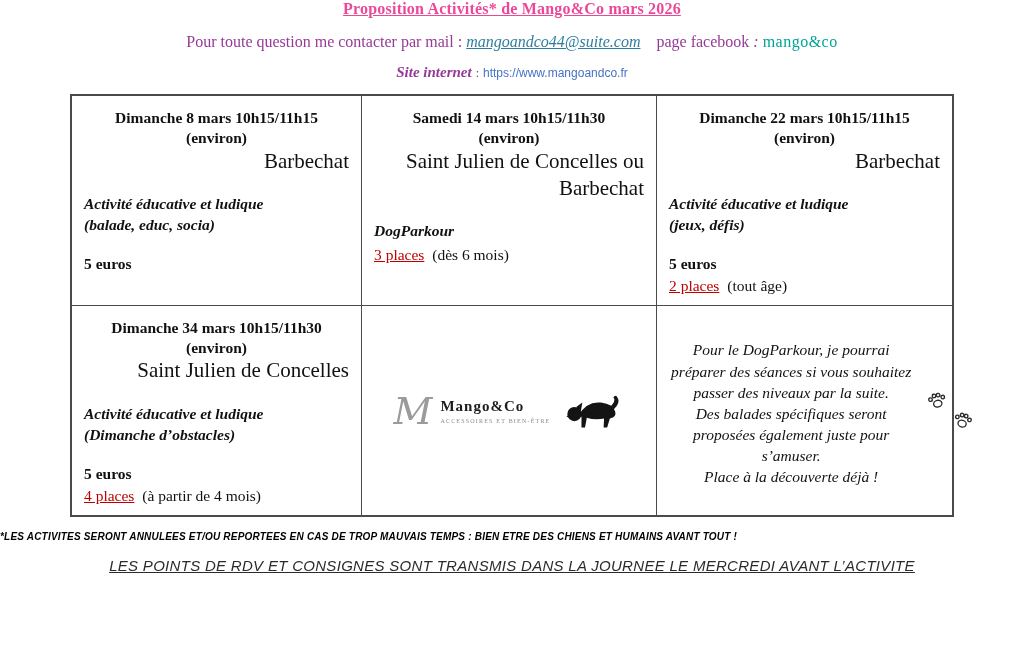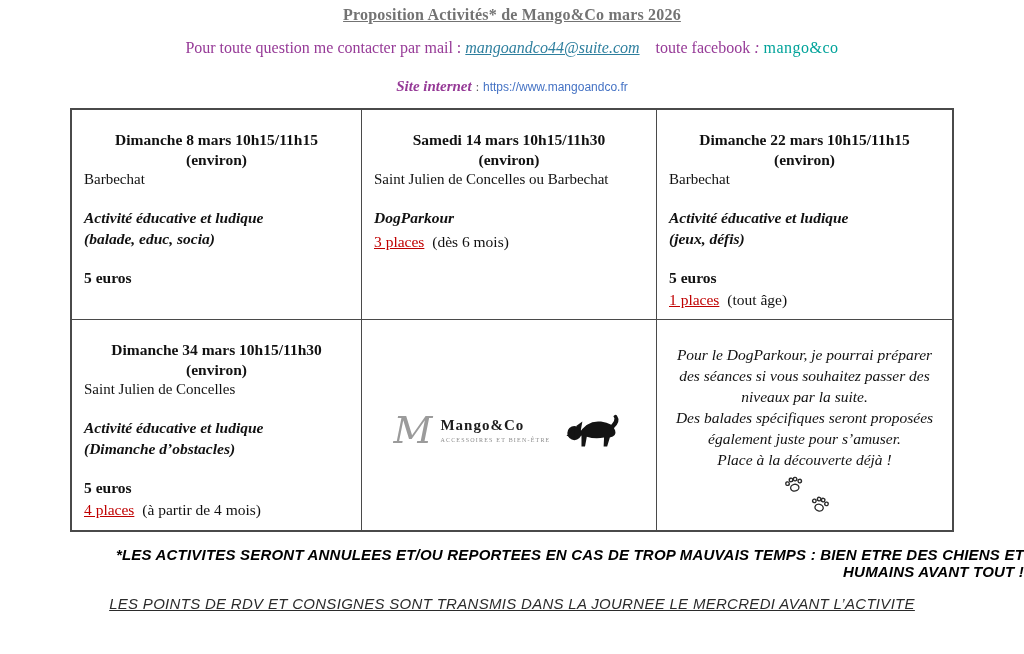--- a/index.html
+++ b/index.html
@@ -4,57 +4,57 @@
 <style>
   html, body { margin:0; padding:0; background:#ffffff; }
   body {
     width:1024px; height:654px; overflow:hidden;
     font-family:"Liberation Serif", serif; color:#111;
   }
   .sheet { position:relative; width:1024px; height:654px; background:#fff; }
 
   
   .doc-title {
-    padding-top:6px; text-align:center;
+    text-align:center;
     font-size:16px; font-weight:bold;
-    color:#737373; text-decoration:underline;
+    color:#ec4899; text-decoration:underline;
     letter-spacing:.2px;
   }
   .contact-line {
     margin-top:15px; text-align:center;
     font-size:16px; color:#963a97;
   }
   .contact-line .email {
     color:#2e7f9e; font-style:italic; text-decoration:underline; cursor:pointer;
   }
   .contact-line .fb-label { color:#963a97; }
   .contact-line .fb-colon { font-style:italic; color:#963a97; }
   .contact-line .fb-name { color:#00a39a; letter-spacing:.5px; cursor:pointer; }
-  .site-line { margin-top:20px; text-align:center; }
+  .site-line { margin-top:12px; text-align:center; }
   .site-line .site-label { color:#963a97; font-style:italic; font-weight:bold; font-size:15px; }
   .site-line .site-colon { color:#555; font-size:12px; }
   .site-line .site-url { color:#4472c4; font-size:12px; font-family:"Liberation Sans", sans-serif; cursor:pointer; }
 
   
   .schedule {
     width:880px; margin:13px auto 0;
     display:grid; grid-template-columns:290px 295px 295px;
     border:2px solid #4a4a4a;
   }
   .cell {
     box-sizing:border-box; min-height:200px;
     border-right:1px solid #4a4a4a; border-bottom:1px solid #4a4a4a;
-    padding:20px 12px 10px;
+    padding:12px 12px 10px;
     font-size:15px;
   }
   .cell:nth-child(3n) { border-right:none; }
   .cell:nth-child(n+4) { border-bottom:none; }
 
   .c-date, .c-environ { text-align:center; font-weight:bold; font-size:15.5px; line-height:1.28; }
-  .c-loc { text-align:left; font-size:15px; line-height:1.3; }
+  .c-loc { text-align:right; font-size:21px; line-height:1.3; }
   .c-activity { margin-top:19px; font-weight:bold; font-style:italic; line-height:1.35; font-size:15.5px; }
   .c-price { margin-top:19px; font-weight:bold; font-size:15.5px; }
   .c-places-line { margin-top:4px; font-size:15.5px; }
   .c-places { color:#c00000; text-decoration:underline; }
   .c-note { color:#111; margin-left:4px; }
 
   
   .cell.dogparkour .c-price { margin-top:24px; }
 
   
@@ -63,55 +63,55 @@
   .logo-m {
     font-family:"DejaVu Serif", serif; font-style:italic;
     font-size:38px; color:#9b9b9b; line-height:1;
   }
   .logo-text { display:flex; flex-direction:column; }
   .logo-name { font-weight:bold; font-size:15px; color:#1d1d1d; letter-spacing:1px; }
   .logo-sub { font-size:6px; color:#8d8d8d; letter-spacing:1.2px; text-transform:uppercase; margin-top:3px; }
   .dog-svg { margin-left:4px; }
 
   
-  .info-cell { display:flex; flex-direction:column; align-items:center; }
+  .info-cell { display:flex; flex-direction:row; align-items:center; }
   .info-text {
     margin-top:4px; font-style:italic; font-size:15.5px;
     text-align:center; line-height:1.36;
   }
   .paws { position:relative; width:70px; height:46px; margin-top:4px; }
   .paw1 { position:absolute; left:14px; top:0; transform:rotate(-12deg); }
   .paw2 { position:absolute; left:40px; top:20px; transform:rotate(14deg); }
 
   
   .note1 {
-    margin-top:14px; text-align:right;
+    margin-top:14px; text-align:left;
     font-family:"Liberation Sans", sans-serif;
-    font-size:15px; font-weight:bold; font-style:italic;
-    color:#000; letter-spacing:.2px;padding-left:48px;
+    font-size:10px; font-weight:bold; font-style:italic;
+    color:#000; letter-spacing:.2px;
   }
   .note2 {
     margin-top:15px; text-align:center;
     font-family:"Liberation Sans", sans-serif;
     font-size:15px; font-style:italic; color:#2b2b2b;
     text-decoration:underline; letter-spacing:.3px;
   }
 </style>
 </head>
 <body>
 
 <div class="sheet">
 
   <div class="doc-title">Proposition Activités* de Mango&amp;Co mars 2026</div>
 
   <div class="contact-line">
     <span>Pour toute question me contacter par mail :</span>
     <span class="email">mangoandco44@suite.com</span>
     <span>&nbsp;&nbsp;</span>
-    <span class="fb-label">toute facebook</span>
+    <span class="fb-label">page facebook</span>
     <span class="fb-colon">:</span>
     <span class="fb-name">mango&amp;co</span>
   </div>
 
   <div class="site-line">
     <span class="site-label">Site internet</span>
     <span class="site-colon">:</span>
     <span class="site-url">https://www.mangoandco.fr</span>
   </div>
 
@@ -145,21 +145,21 @@
     <div class="cell">
       <div class="c-date">Dimanche 22 mars 10h15/11h15</div>
       <div class="c-environ">(environ)</div>
       <div class="c-loc">Barbechat</div>
       <div class="c-activity">
         <div>Activité éducative et ludique</div>
         <div>(jeux, défis)</div>
       </div>
       <div class="c-price">5 euros</div>
       <div class="c-places-line">
-        <span class="c-places">1 places</span>
+        <span class="c-places">2 places</span>
         <span class="c-note">(tout âge)</span>
       </div>
     </div>
 
     <div class="cell">
       <div class="c-date">Dimanche 34 mars 10h15/11h30</div>
       <div class="c-environ">(environ)</div>
       <div class="c-loc">Saint Julien de Concelles</div>
       <div class="c-activity">
         <div>Activité éducative et ludique</div>

